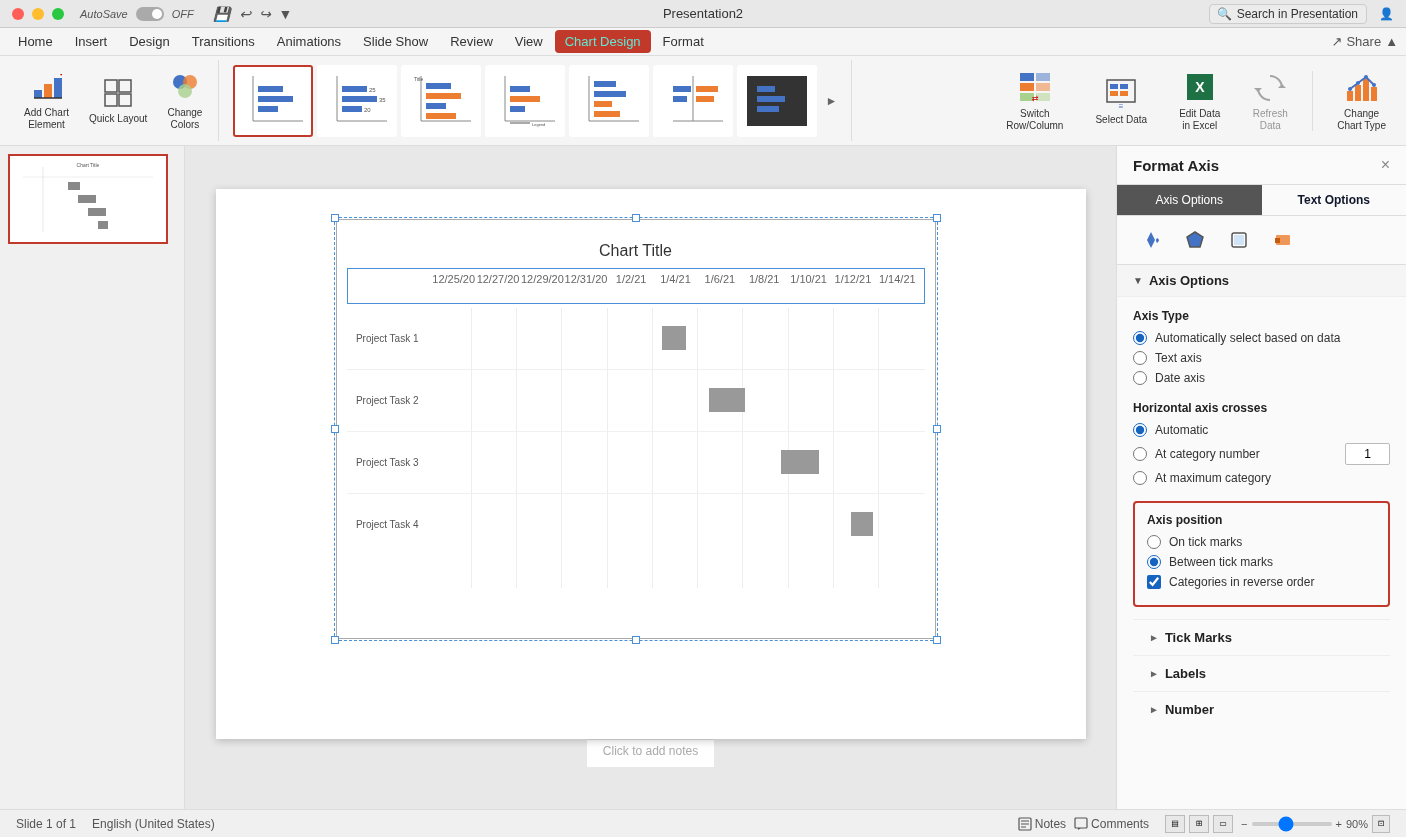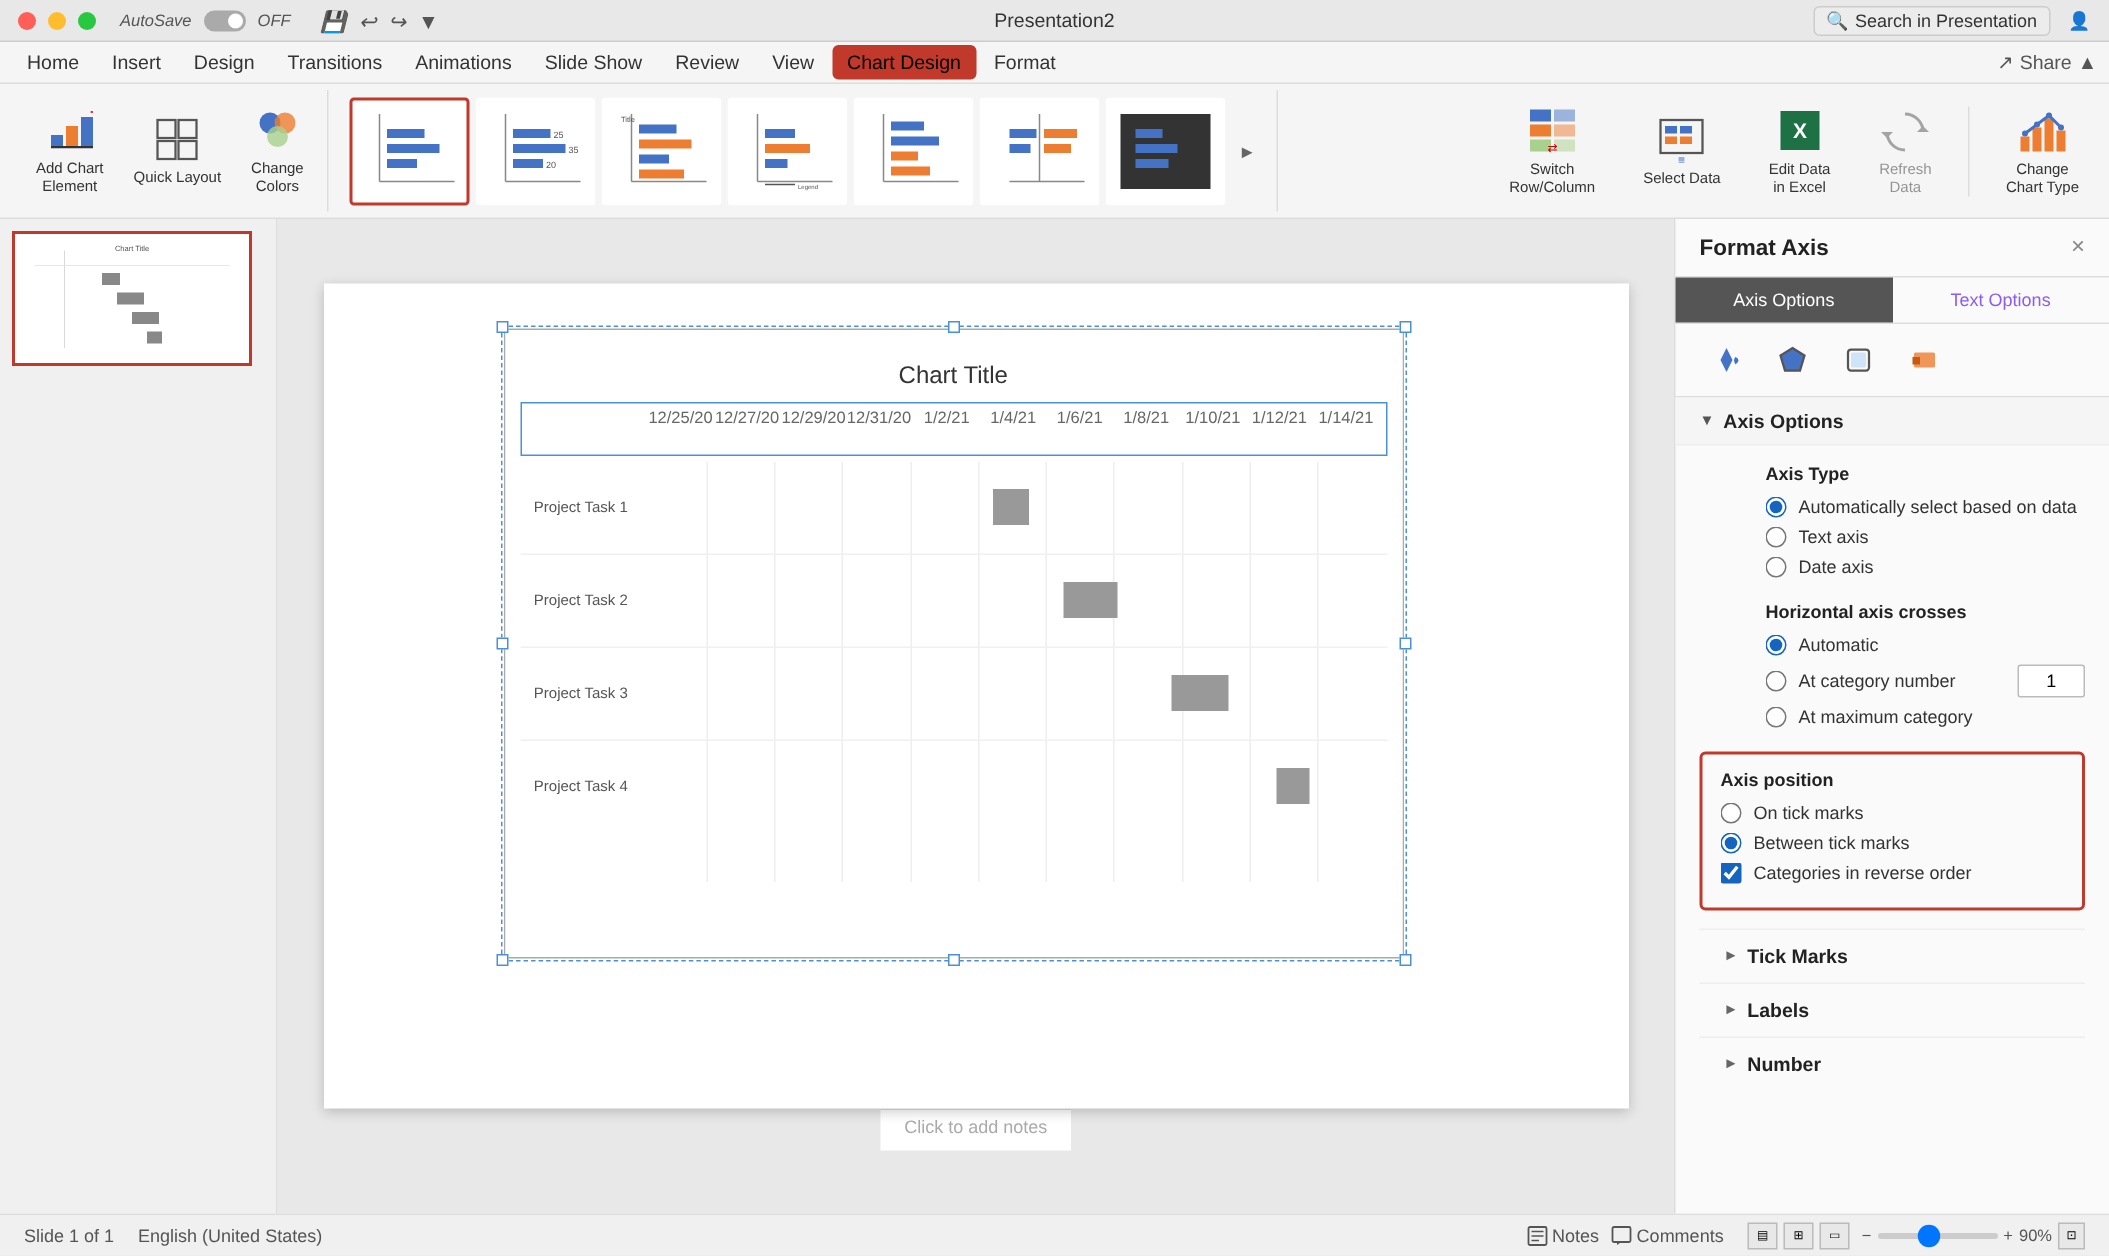--- a/index.html
+++ b/index.html
@@ -13,21 +13,21 @@
     .tl-yellow { background: #ffbd2e; }
     .tl-green { background: #28c840; }
     .title-bar-center { position: absolute; left: 50%; transform: translateX(-50%); font-size: 13px; color: #333; }
     .title-bar-right { display: flex; align-items: center; gap: 12px; font-size: 12px; color: #555; }
     .toggle-off { width: 28px; height: 14px; background: #aaa; border-radius: 7px; display: inline-block; position: relative; }
     .toggle-off::after { content: ''; position: absolute; right: 2px; top: 2px; width: 10px; height: 10px; background: white; border-radius: 50%; }
 
     
     .menu-bar { height: 28px; background: #f5f5f5; display: flex; align-items: center; padding: 0 8px; border-bottom: 1px solid #ddd; gap: 2px; }
     .menu-item { padding: 4px 10px; font-size: 13px; color: #333; cursor: pointer; border-radius: 4px; }
-    .menu-item.active { background: #c0392b; color: #000000; border-radius: 4px; }
+    .menu-item.active { background: #c0392b; color: #5eead4; border-radius: 4px; }
     .menu-share { margin-left: auto; display: flex; align-items: center; gap: 4px; font-size: 13px; color: #555; }
 
     
     .ribbon { height: 90px; background: #f5f5f5; border-bottom: 1px solid #ddd; display: flex; align-items: stretch; padding: 4px 8px; gap: 4px; }
     .ribbon-group { display: flex; align-items: center; gap: 4px; padding: 0 8px; border-right: 1px solid #ddd; }
     .ribbon-group:last-child { border-right: none; }
     .ribbon-btn { display: flex; flex-direction: column; align-items: center; justify-content: center; padding: 4px 8px; cursor: pointer; border-radius: 4px; min-width: 48px; gap: 4px; }
     .ribbon-btn-label { font-size: 10px; color: #333; text-align: center; line-height: 1.2; }
     .ribbon-icon { width: 32px; height: 32px; display: flex; align-items: center; justify-content: center; }
 
@@ -64,36 +64,36 @@
     .legend-dot.gray { background: #999; }
 
     
     .format-panel { width: 290px; background: #fafafa; border-left: 1px solid #ddd; display: flex; flex-direction: column; }
     .format-panel-header { padding: 10px 16px; display: flex; justify-content: space-between; align-items: center; border-bottom: 1px solid #ddd; }
     .format-panel-title { font-size: 15px; font-weight: 600; color: #222; }
     .format-panel-close { cursor: pointer; color: #888; font-size: 16px; }
 
     
     .format-tabs { display: flex; border-bottom: 1px solid #ddd; }
-    .format-tab { flex: 1; padding: 8px; text-align: center; font-size: 12px; cursor: pointer; border: none; background: none; color: #8b5cf6; }
+    .format-tab { flex: 1; padding: 8px; text-align: center; font-size: 12px; cursor: pointer; border: none; background: none; color: #0f172a; font-weight: bold; }
     .format-tab.active { background: #555; color: white; font-weight: 500; }
 
     
     .format-icons-row { display: flex; align-items: center; padding: 8px 16px; border-bottom: 1px solid #ddd; gap: 8px; }
     .format-icon-btn { width: 36px; height: 32px; display: flex; align-items: center; justify-content: center; cursor: pointer; border: none; background: none; border-radius: 3px; }
     .format-icon-btn svg { width: 20px; height: 20px; }
 
     
     .section-header { display: flex; align-items: center; gap: 6px; padding: 8px 16px; cursor: pointer; border-bottom: 1px solid #eee; background: #f5f5f5; }
     .section-title { font-size: 13px; font-weight: 600; color: #222; }
     .section-arrow { color: #555; font-size: 10px; }
 
     
     .format-content { padding: 12px 16px; overflow-y: auto; flex: 1; }
-    .option-group { margin-bottom: 16px; margin-left: 44px; }
+    .option-group { margin-bottom: 16px; }
     .option-group-title { font-size: 12px; font-weight: 700; color: #222; margin-bottom: 8px; }
     .radio-item { display: flex; align-items: center; gap: 8px; margin-bottom: 6px; font-size: 12px; color: #333; }
     .radio-item input[type=radio] { accent-color: #1565c0; width: 14px; height: 14px; }
     .radio-with-input { display: flex; align-items: center; gap: 8px; margin-bottom: 6px; }
     .radio-with-input input[type=radio] { accent-color: #1565c0; width: 14px; height: 14px; }
     .radio-with-input label { font-size: 12px; color: #333; flex: 1; }
     .radio-with-input .num-input { width: 45px; height: 22px; border: 1px solid #bbb; border-radius: 2px; text-align: center; font-size: 12px; }
 
     
     .axis-position-box { border: 2px solid #c0392b; border-radius: 4px; padding: 10px 12px; margin-bottom: 12px; }

